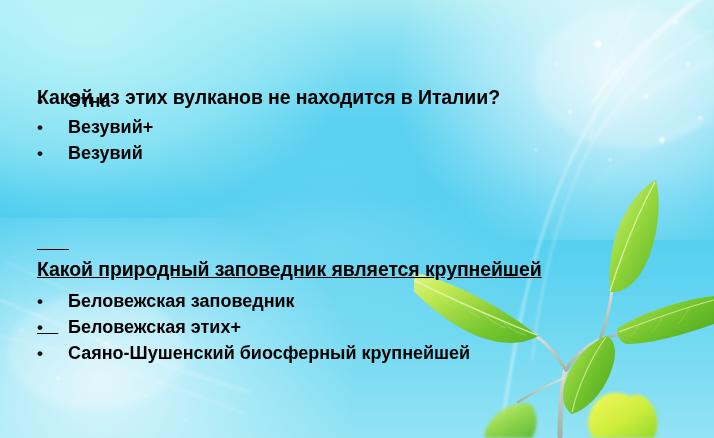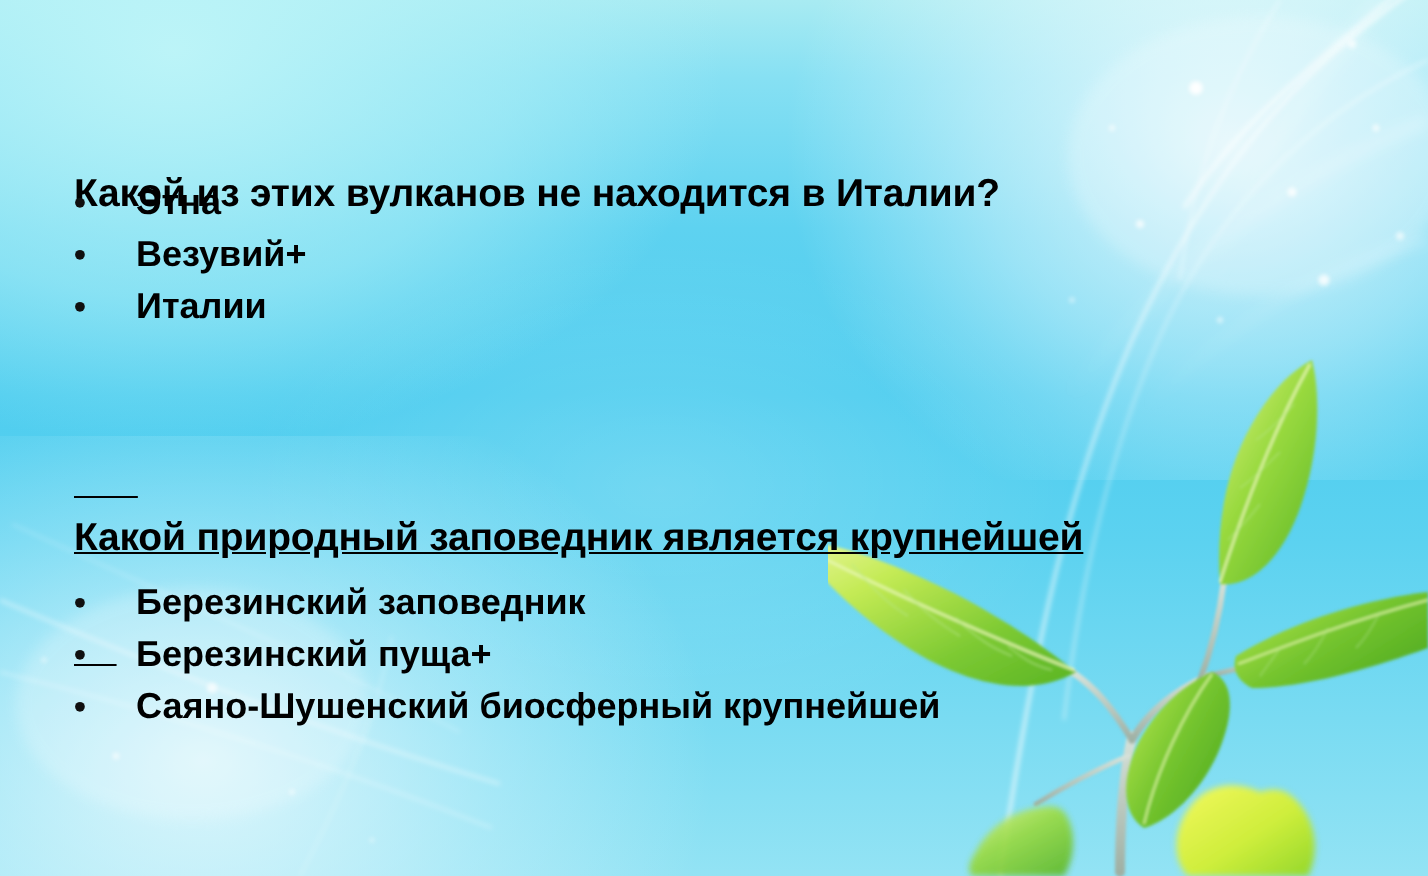--- a/index.html
+++ b/index.html
@@ -304,36 +304,36 @@
       <li class="bullet-item">
         <span class="bullet-marker">•</span>
         <span class="bullet-text">Этна</span>
       </li>
       <li class="bullet-item">
         <span class="bullet-marker">•</span>
         <span class="bullet-text">Везувий+</span>
       </li>
       <li class="bullet-item">
         <span class="bullet-marker">•</span>
-        <span class="bullet-text">Италии</span>
+        <span class="bullet-text">Везувий</span>
       </li>
     </ul>
 
     <div class="q-title" id="question-2">
       <span class="q-line">Какой природный заповедник является крупнейшей</span>
     </div>
 
     <ul class="bullet-list" id="options-2">
       <li class="bullet-item">
         <span class="bullet-marker">•</span>
-        <span class="bullet-text">Березинский заповедник</span>
-      </li>
-      <li class="bullet-item">
-        <span class="bullet-marker">•</span>
-        <span class="bullet-text">Березинский пуща+</span>
+        <span class="bullet-text">Беловежская заповедник</span>
+      </li>
+      <li class="bullet-item">
+        <span class="bullet-marker">•</span>
+        <span class="bullet-text">Беловежская этих+</span>
       </li>
       <li class="bullet-item">
         <span class="bullet-marker">•</span>
         <span class="bullet-text">Саяно-Шушенский биосферный крупнейшей</span>
       </li>
     </ul>
 
   </div>
 </div>
 

